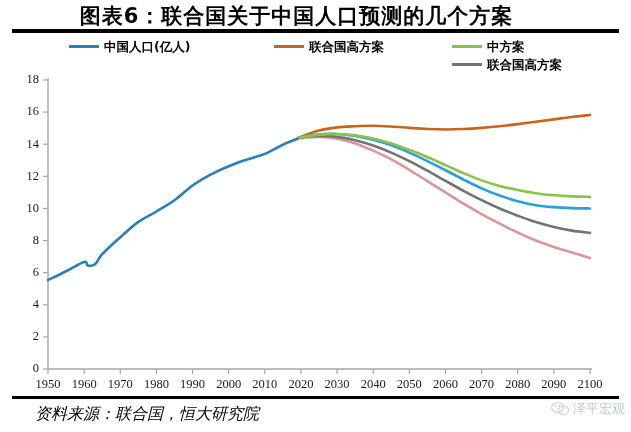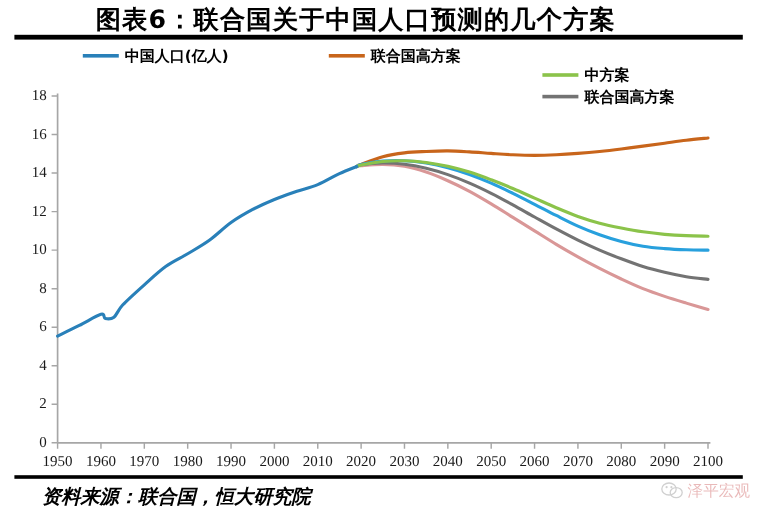--- a/index.html
+++ b/index.html
@@ -36,21 +36,21 @@
     position:absolute;left:14px;width:570px;height:17px;
   }
   .legend-row.r0{top:0;}
   .legend-row.r1{top:18px;}
   .legend-item{
     position:absolute;top:0;height:17px;
     display:flex;align-items:center;white-space:nowrap;
   }
   .legend-item.c0{left:0px;}
   .legend-item.c1{left:205px;}
-  .legend-item.c2{left:383px;margin-top:16px;}
+  .legend-item.c2{left:383px;}
   .legend-swatch{
     display:inline-block;width:30px;height:3px;margin-right:5px;flex:0 0 auto;
   }
   .legend-label{
     font-family:"DejaVu Sans", sans-serif;
     font-size:12.5px;font-weight:700;color:#000;line-height:17px;
   }
 
   
   .plot-wrap{position:absolute;left:0;top:74px;width:631px;height:310px;}
@@ -70,31 +70,31 @@
   .tick-mark{stroke:#a6a6a6;stroke-width:1.2;}
   .series{fill:none;stroke-linecap:round;stroke-linejoin:round;}
 
   
   .footer-rule{
     position:absolute;left:12px;top:396px;width:607px;height:3px;background:#000;
   }
   .footer-text{
     position:absolute;left:35px;top:404px;
     font-family:"DejaVu Sans", sans-serif;
-    font-size:16px;font-weight:700;font-style:italic;
+    font-size:16px;font-weight:400;font-style:italic;
     color:#000;white-space:nowrap;
   }
   .watermark{
     position:absolute;right:6px;top:400px;
     display:flex;align-items:center;gap:3px;
     opacity:0.30;
   }
   .wm-label{
     font-family:Liberation Serif, serif;
-    font-size:13px;color:#b91c1c;white-space:nowrap;
+    font-size:13px;color:#14532d;white-space:nowrap;
   }
 </style>
 </head>
 <body>
 
 <div class="page">
 
   <div class="title">图表6：联合国关于中国人口预测的几个方案</div>
   <div class="title-rule"></div>
 

